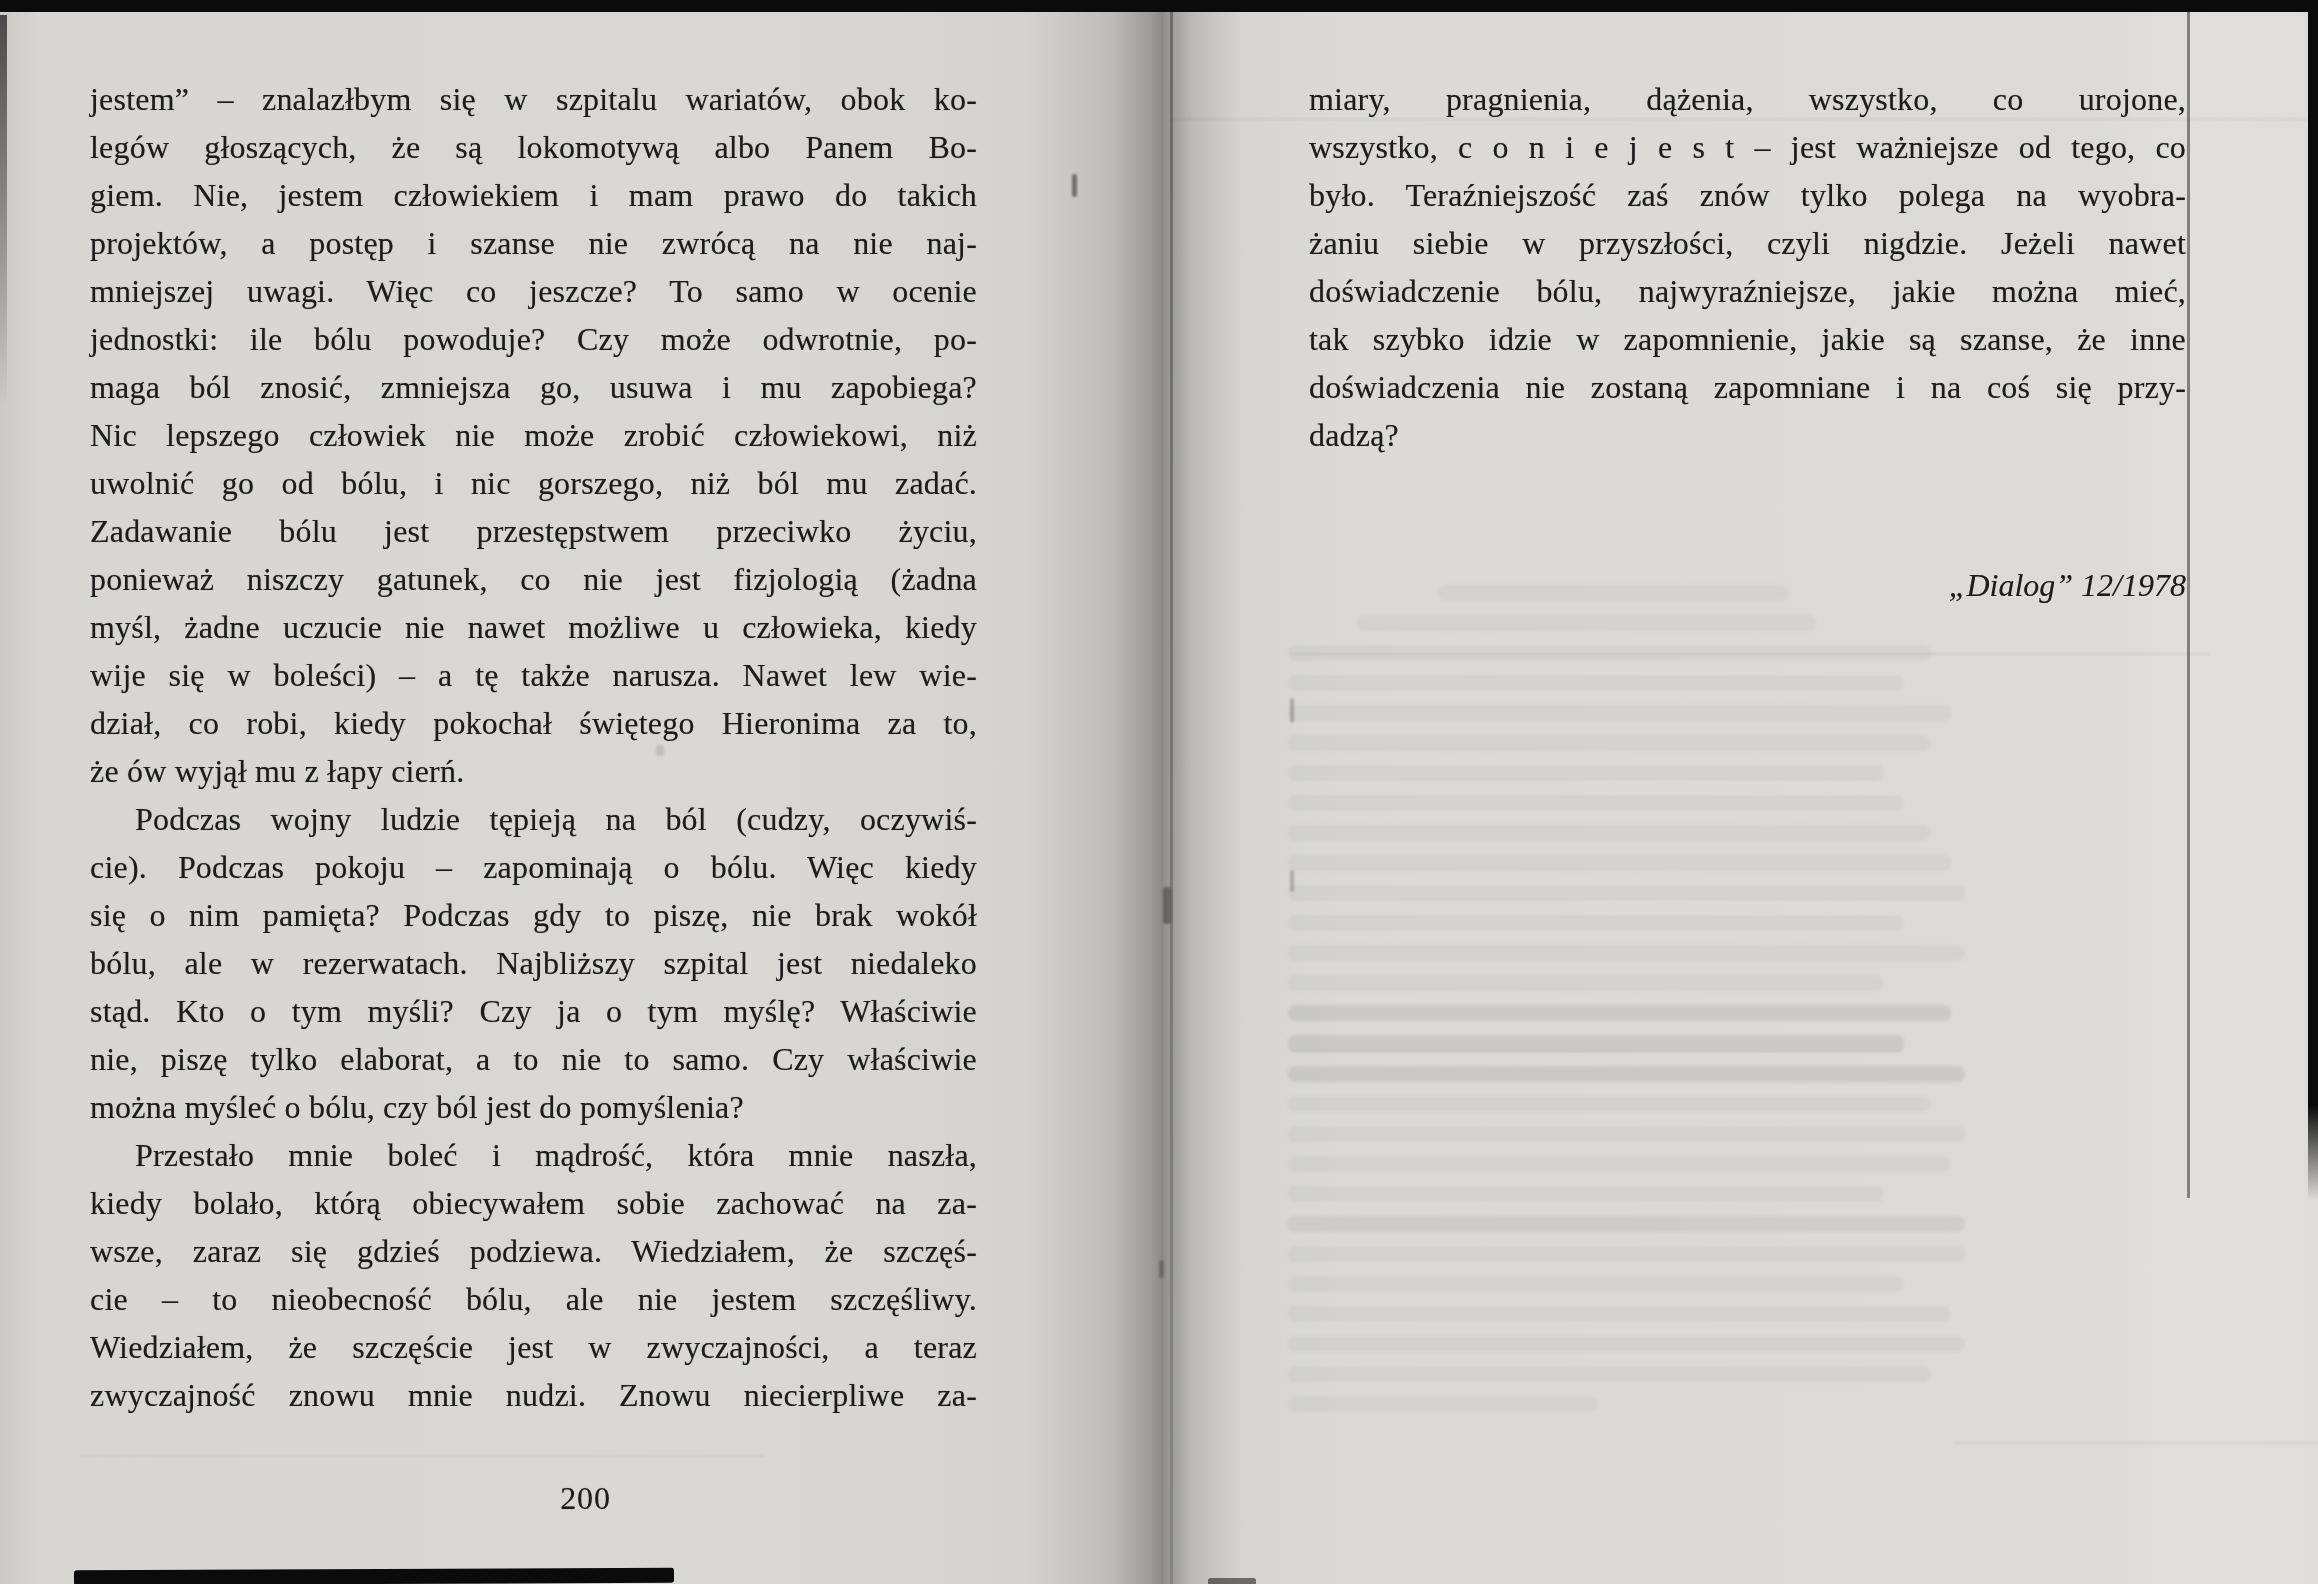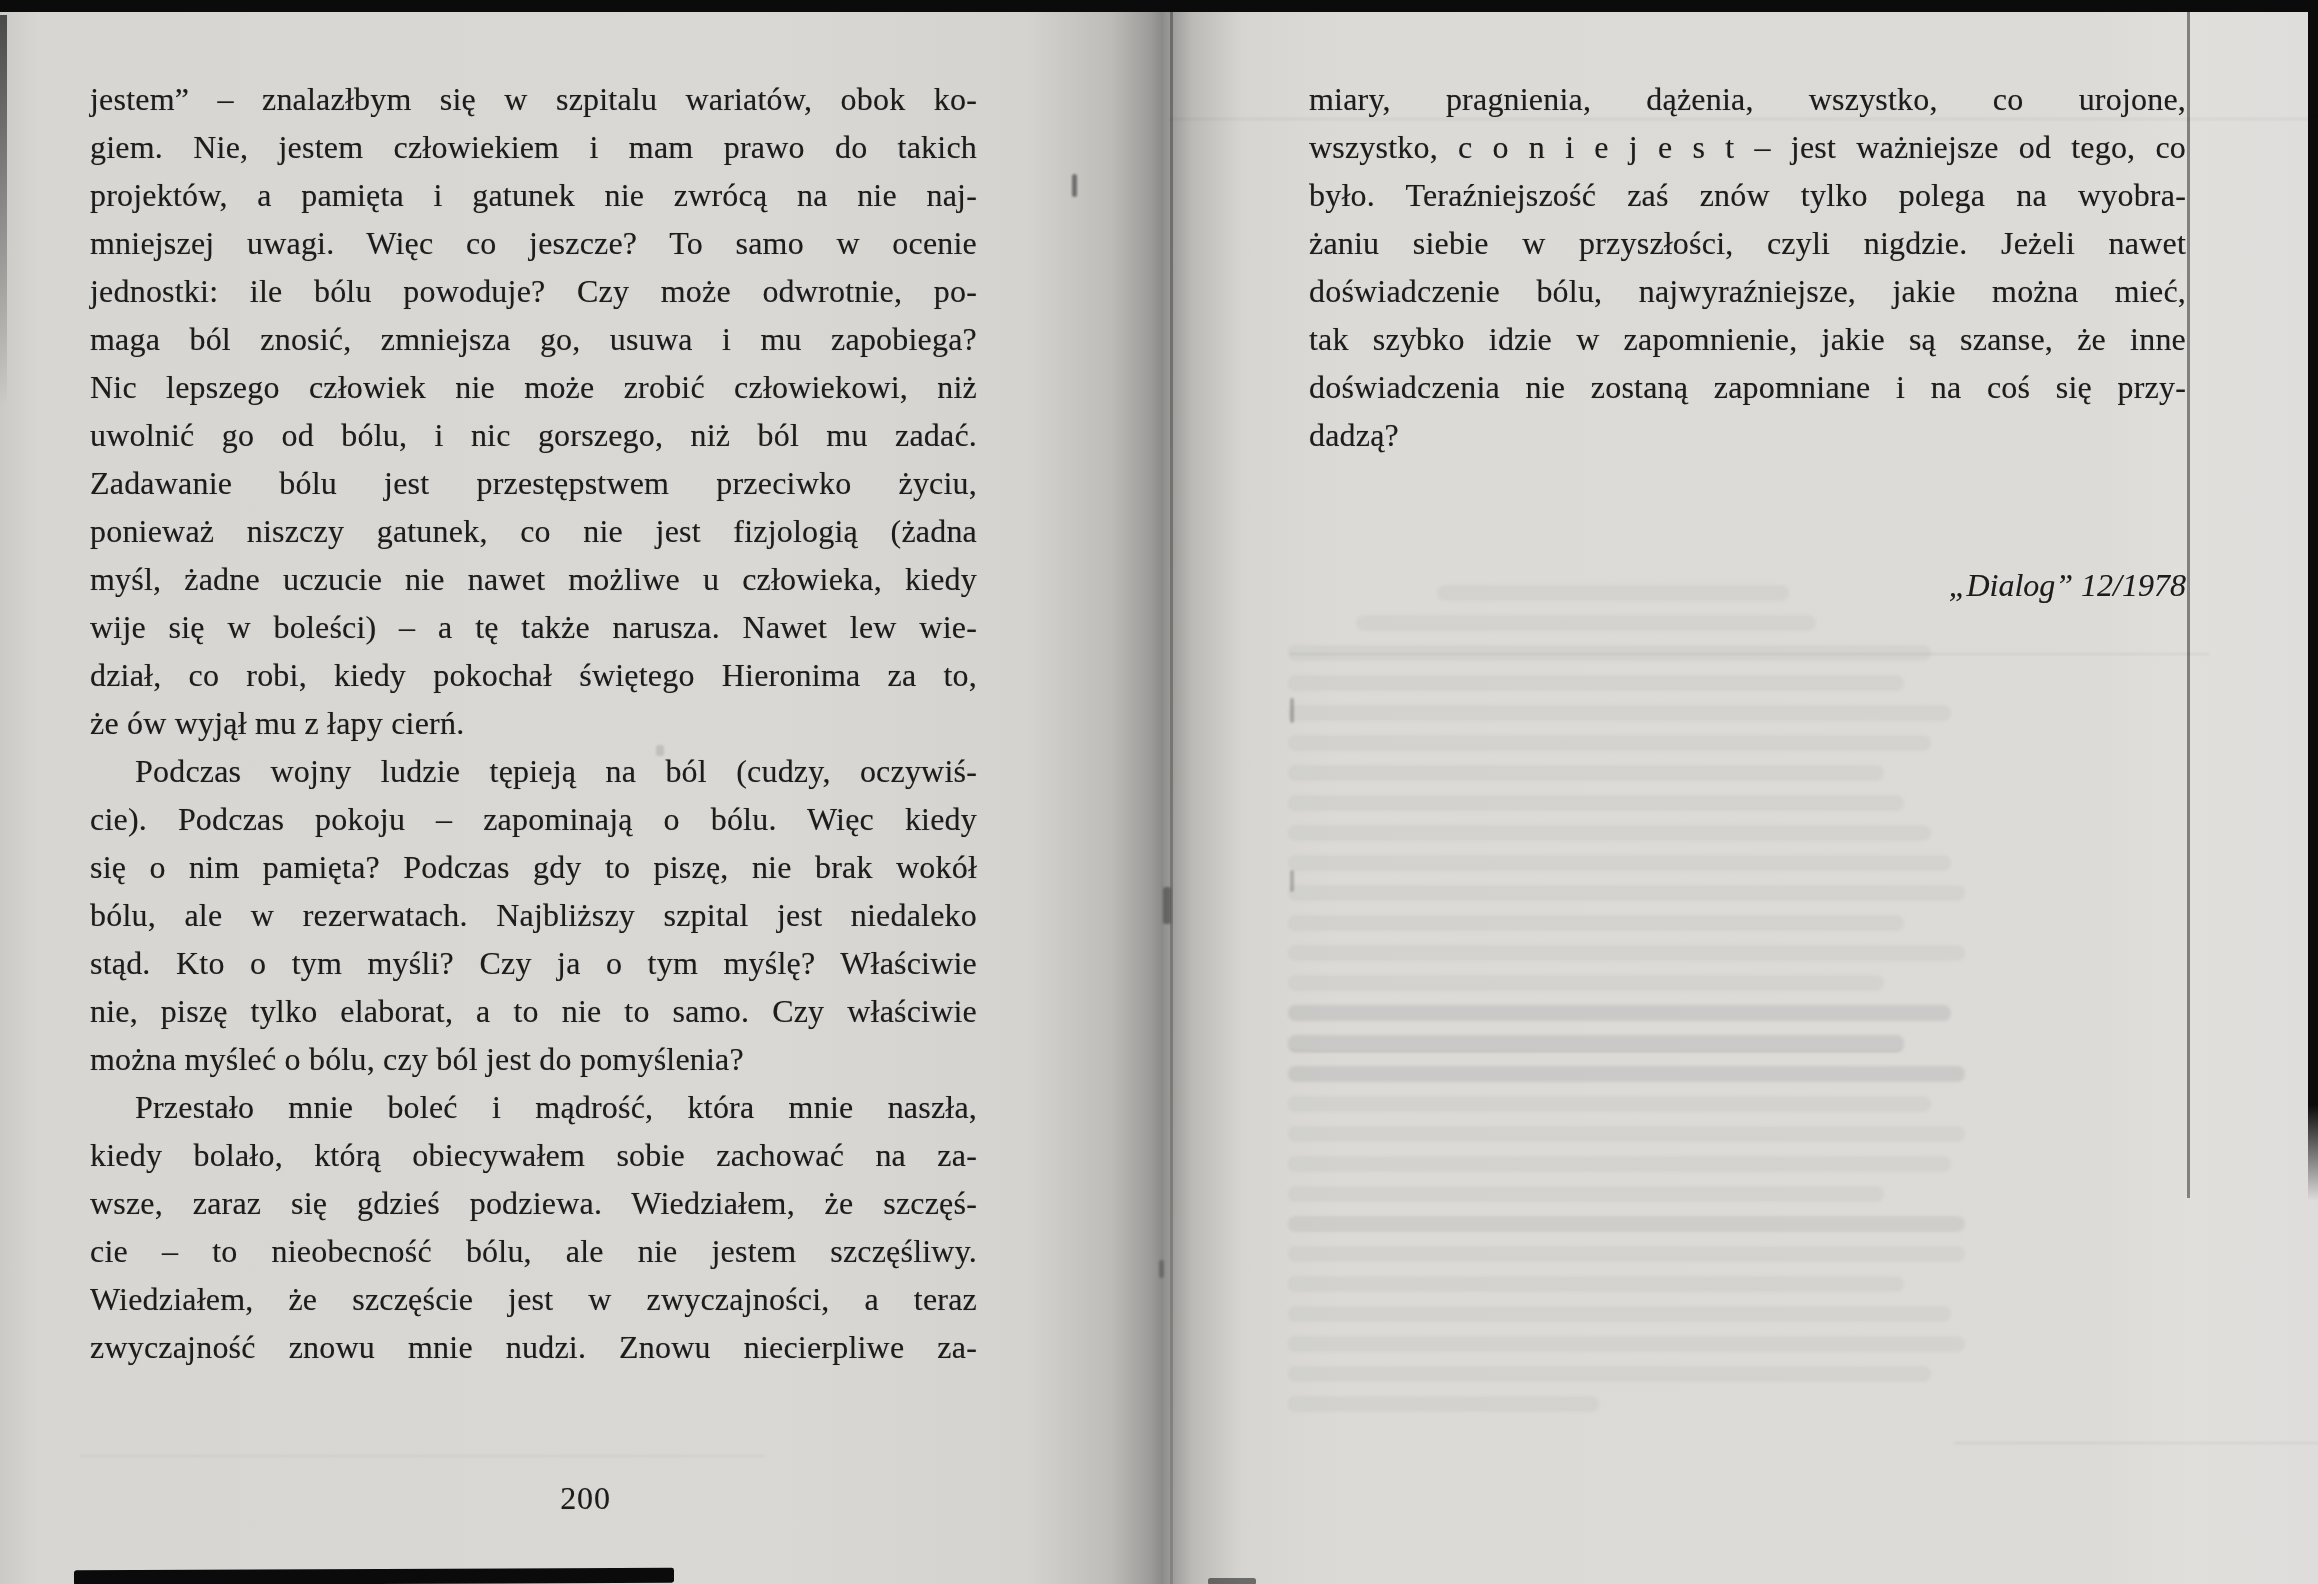--- a/index.html
+++ b/index.html
@@ -105,22 +105,23 @@
   .ghost-line:nth-child(28){width:46%;}
 </style>
 </head>
 <body>
 
 <div class="scan">
 
   <div class="page page-left">
     <div class="text-block text-left">
         <div class="line">jestem” – znalazłbym się w szpitalu wariatów, obok ko-</div>
+        <div class="line">legów głoszących, że są lokomotywą albo Panem Bo-</div>
         <div class="line">giem. Nie, jestem człowiekiem i mam prawo do takich</div>
-        <div class="line">projektów, a pamięta i gatunek nie zwrócą na nie naj-</div>
+        <div class="line">projektów, a postęp i szanse nie zwrócą na nie naj-</div>
         <div class="line">mniejszej uwagi. Więc co jeszcze? To samo w ocenie</div>
         <div class="line">jednostki: ile bólu powoduje? Czy może odwrotnie, po-</div>
         <div class="line">maga ból znosić, zmniejsza go, usuwa i mu zapobiega?</div>
         <div class="line">Nic lepszego człowiek nie może zrobić człowiekowi, niż</div>
         <div class="line">uwolnić go od bólu, i nic gorszego, niż ból mu zadać.</div>
         <div class="line">Zadawanie bólu jest przestępstwem przeciwko życiu,</div>
         <div class="line">ponieważ niszczy gatunek, co nie jest fizjologią (żadna</div>
         <div class="line">myśl, żadne uczucie nie nawet możliwe u człowieka, kiedy</div>
         <div class="line">wije się w boleści) – a tę także narusza. Nawet lew wie-</div>
         <div class="line">dział, co robi, kiedy pokochał świętego Hieronima za to,</div>

